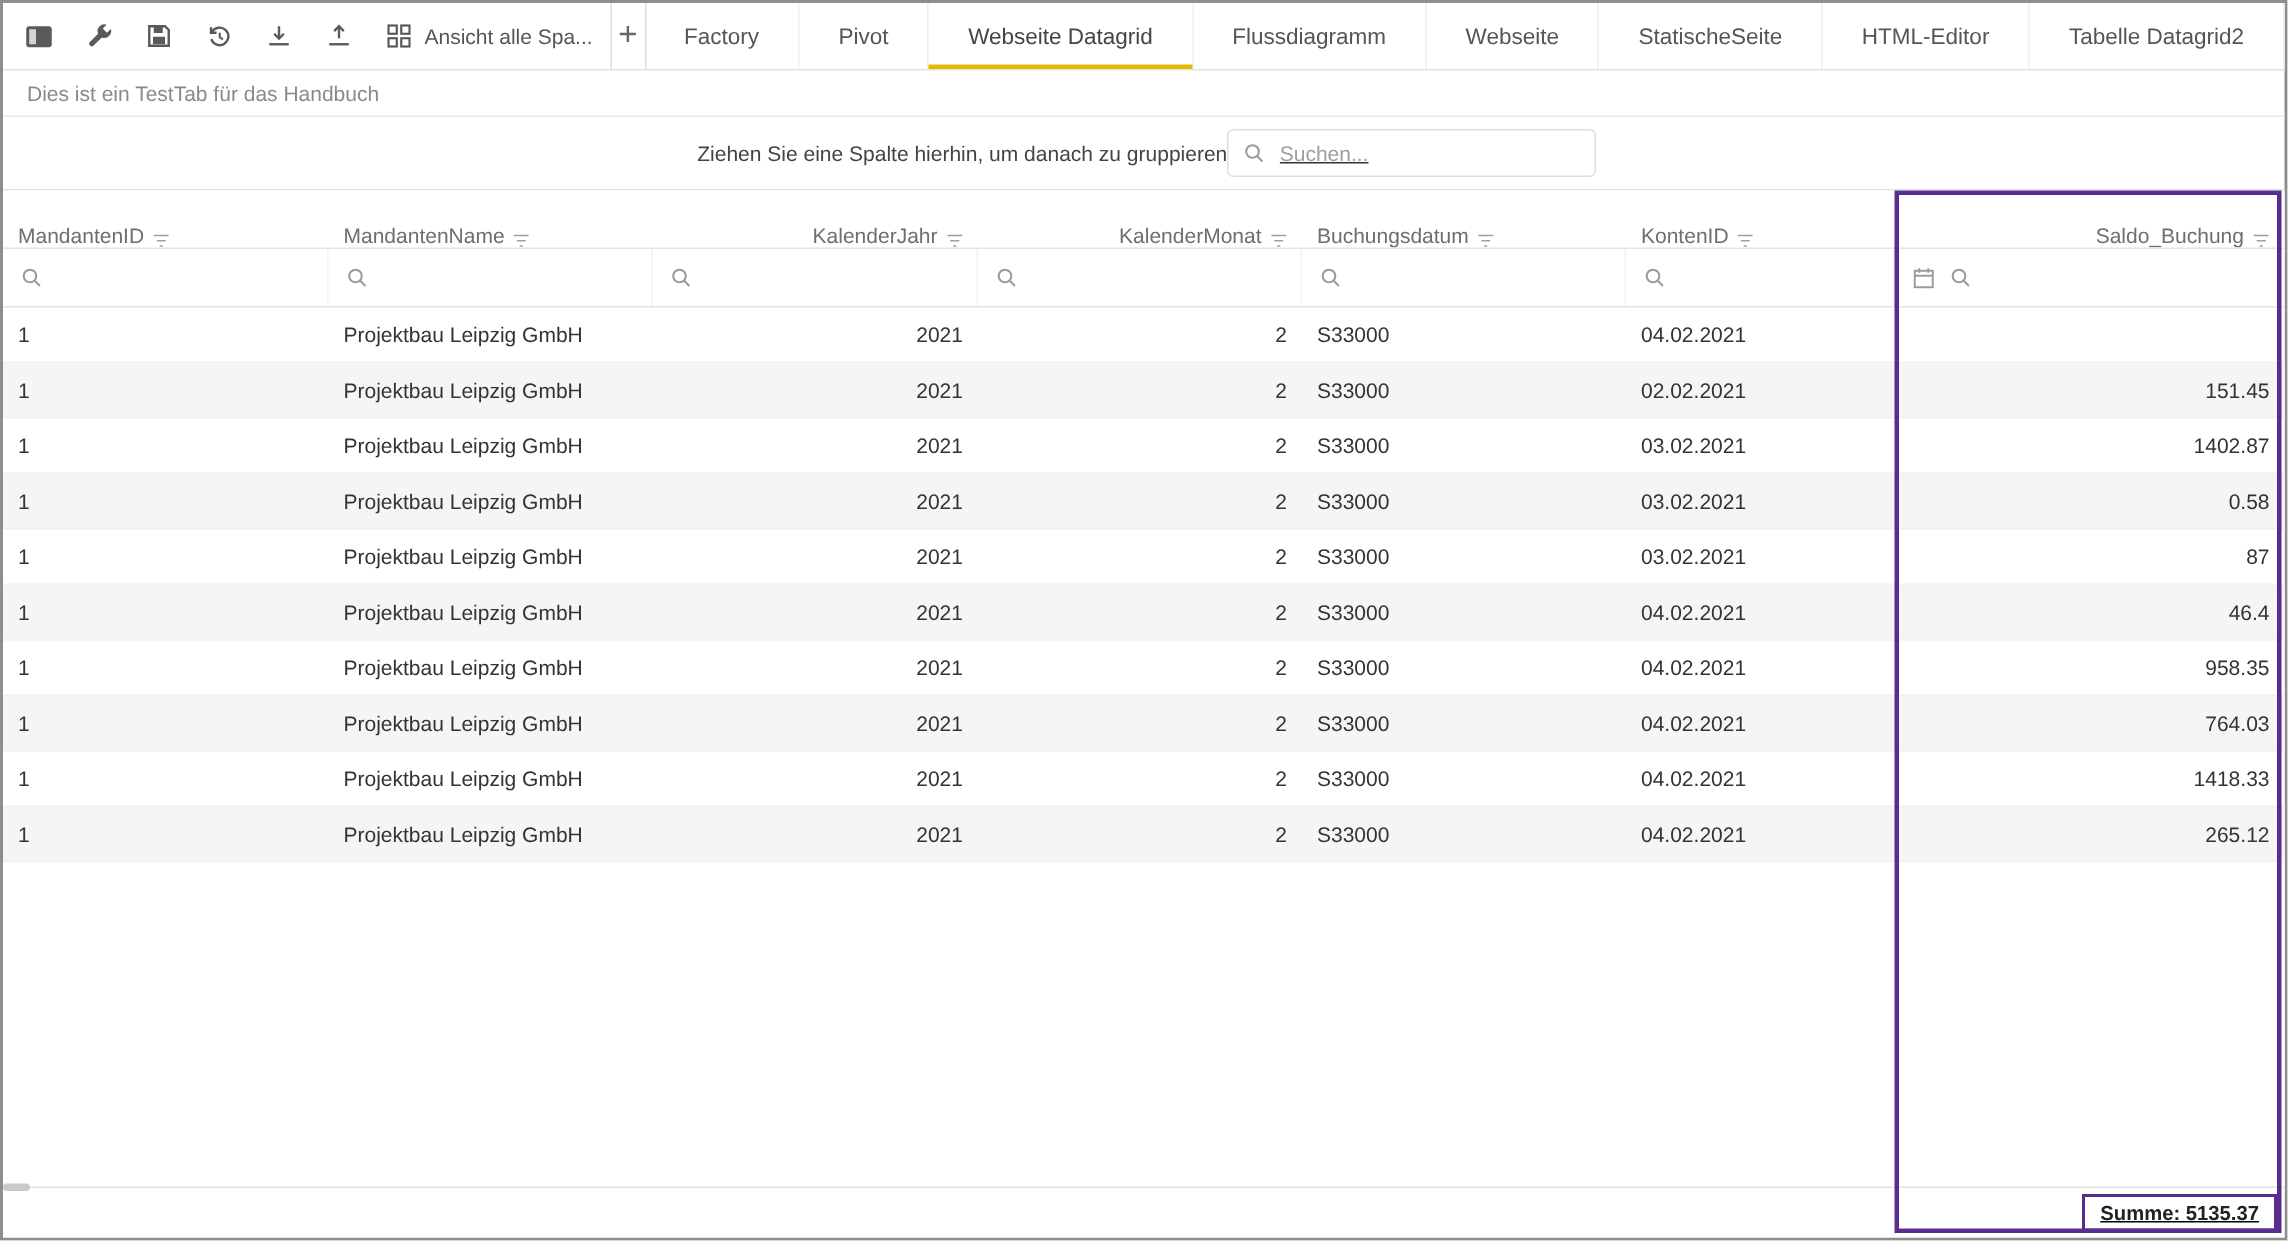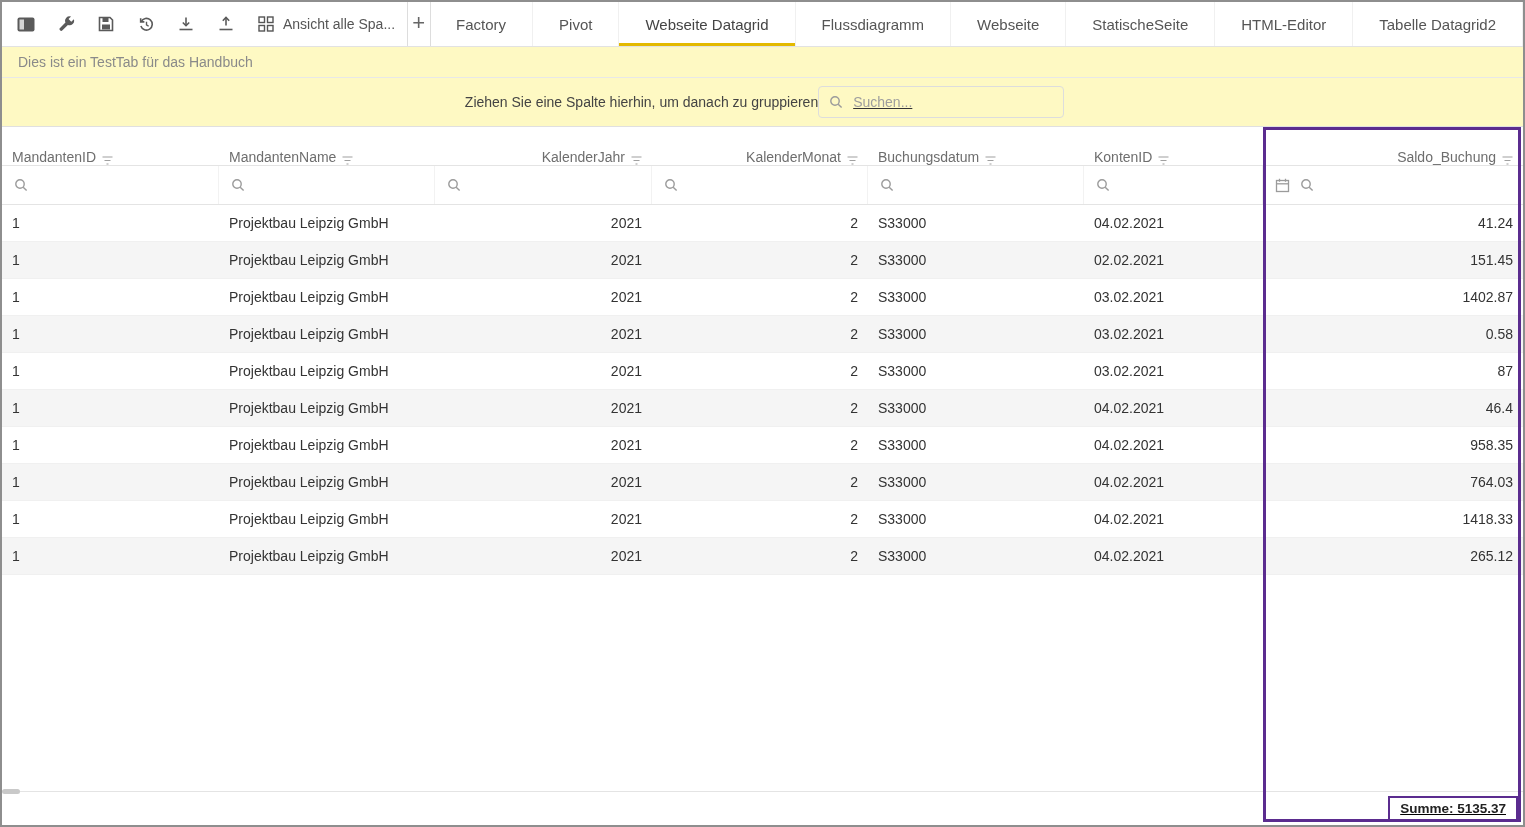--- a/index.html
+++ b/index.html
@@ -1,18 +1,18 @@
 <!DOCTYPE html>
 <html style="--highlight-purple: #5b2c8f; --active-tab-underline: #e3b900; --row-alt: #f5f5f5;"><head>
 <meta charset="utf-8">
 <style>
   html,body{margin:0;padding:0;width:1525px;height:827px;overflow:hidden;
     font-family:"Liberation Sans", sans-serif;background:#cfcfcf;}
   .window{width:100%;height:100%;box-sizing:border-box;border:2px solid #8e8e8e;
-    background:#fef9c3;display:flex;flex-direction:column;}
+    background:#ffffff;display:flex;flex-direction:column;}
   .icon{display:inline-flex;align-items:center;justify-content:center;line-height:0;}
 
   
   .topbar{height:44px;flex:0 0 44px;display:flex;align-items:stretch;
     border-bottom:1px solid #e2e2e2;padding-left:4px;background:#fff;}
   .tool-icons{display:flex;align-items:stretch;}
   .toolbtn{width:40px;border:none;background:none;cursor:pointer;color:#5a5a5a;
     display:flex;align-items:center;justify-content:center;padding:0;}
   .view-all{display:flex;align-items:center;gap:9px;border:none;background:none;
     cursor:pointer;color:#555;font-size:14px;font-family:inherit;padding:0 12px;white-space:nowrap;}
@@ -290,21 +290,20 @@
         </div>
       </div>
     <div id="grid-body">
         <div class="grow drow">
           <div class="dcell left">1</div>
           <div class="dcell left">Projektbau Leipzig GmbH</div>
           <div class="dcell right">2021</div>
           <div class="dcell right">2</div>
           <div class="dcell left">S33000</div>
           <div class="dcell left">04.02.2021</div>
-          <div class="dcell right">41.24</div>
         </div>
         <div class="grow drow alt">
           <div class="dcell left">1</div>
           <div class="dcell left">Projektbau Leipzig GmbH</div>
           <div class="dcell right">2021</div>
           <div class="dcell right">2</div>
           <div class="dcell left">S33000</div>
           <div class="dcell left">02.02.2021</div>
           <div class="dcell right">151.45</div>
         </div>

